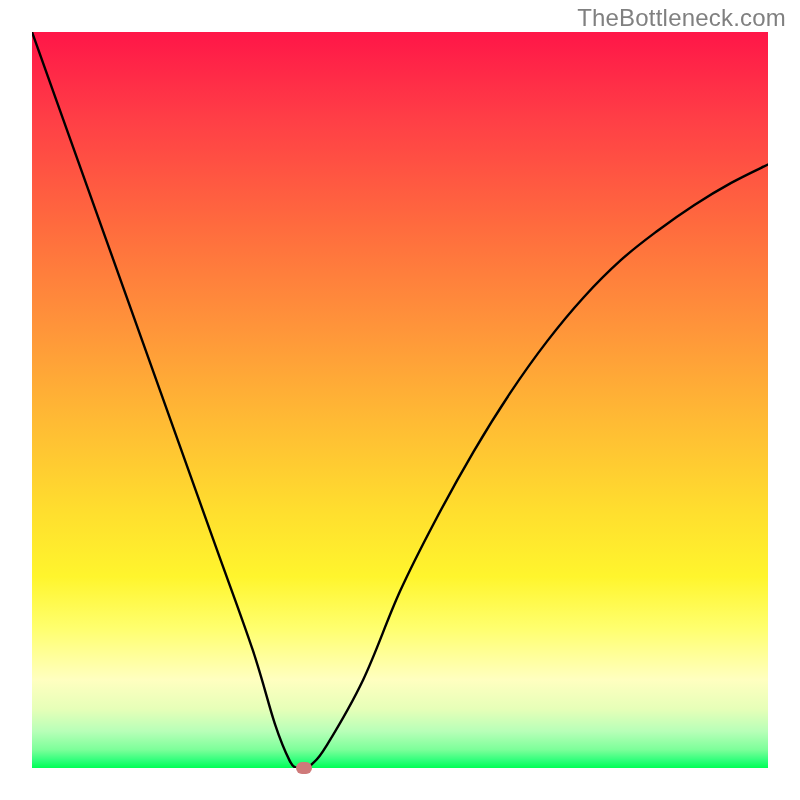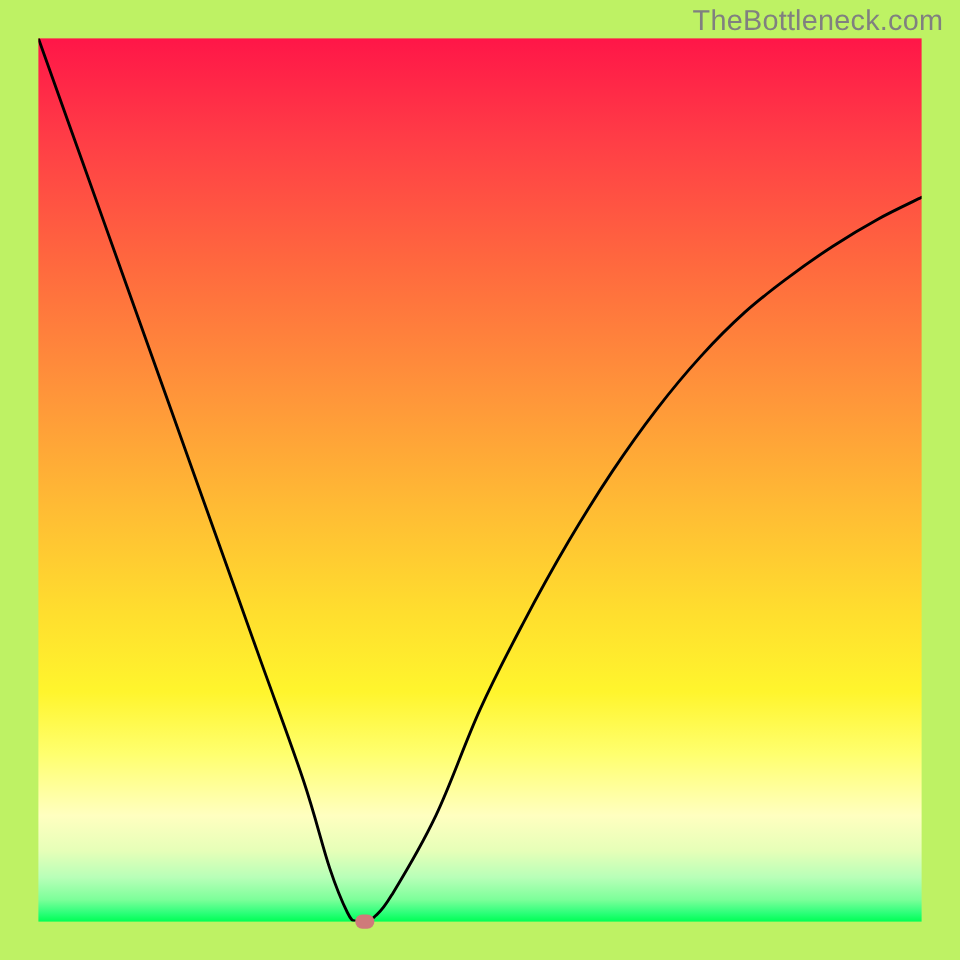--- a/index.html
+++ b/index.html
@@ -3,21 +3,21 @@
 <meta charset="utf-8">
 <style>
   * { margin: 0; padding: 0; box-sizing: border-box; }
   html, body { width: 800px; height: 800px; overflow: hidden; }
   body { background: #000; font-family: Arial, Helvetica, sans-serif; }
 
   .frame {
     position: relative;
     width: 800px;
     height: 800px;
-    background: #bef264;
+    background: #ffffff;
   }
 
   .watermark {
     position: absolute;
     top: 4px;
     right: 14px;
     color: #808080;
     font-size: 24px;
     font-weight: 400;
     letter-spacing: 0.2px;

